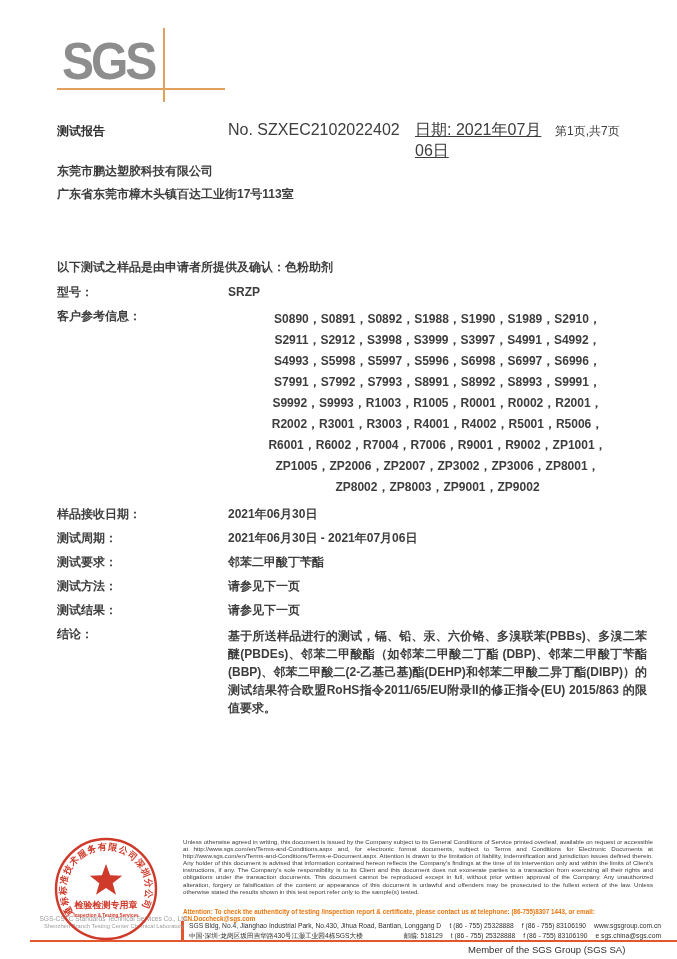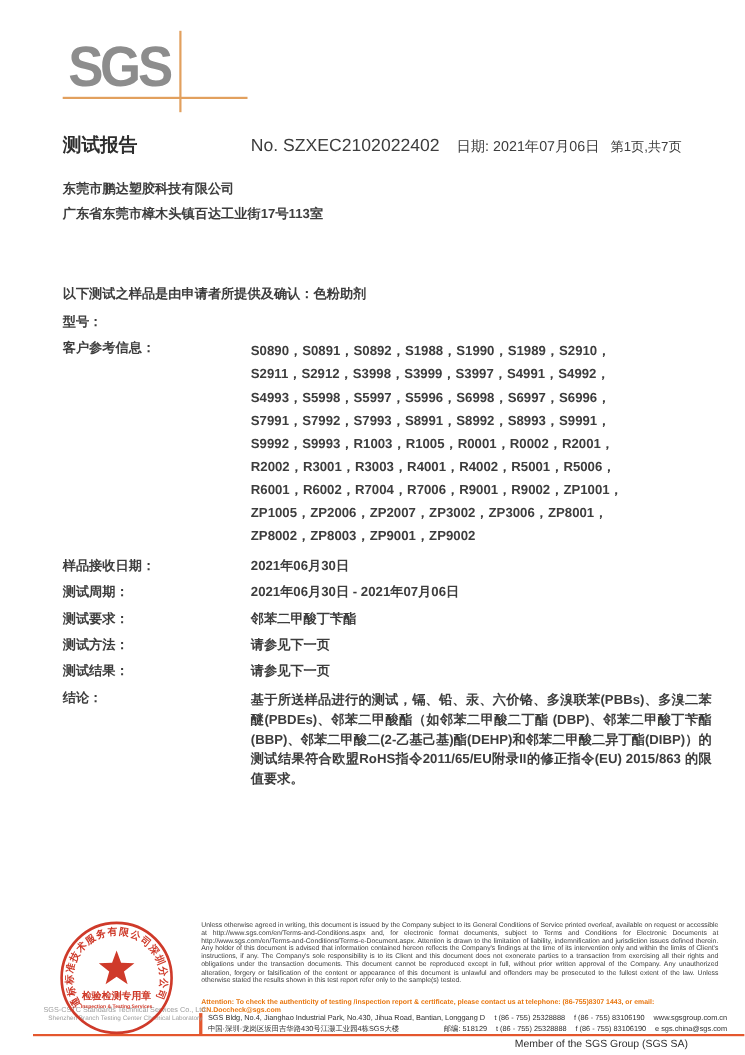--- a/index.html
+++ b/index.html
@@ -9,33 +9,33 @@
     font-family:"Liberation Sans","DejaVu Sans",sans-serif; color:#3d3d3d; overflow:hidden;
   }
   
   .logo-text { position:absolute; left:62px; top:34px; font-size:48px; font-weight:bold;
     color:#8d8d8d; letter-spacing:-3px; transform:scaleY(1.08); }
   .cross-v { position:absolute; left:163px; top:28px; width:2px; height:74px; background:#e3a express;#e3a express }
   .cross-v, .cross-h { background:#e2a05e; }
   .cross-v { position:absolute; left:163px; top:28px; width:2px; height:74px; }
   .cross-h { position:absolute; left:57px; top:88px; width:168px; height:2px; }
   .title-row { position:absolute; left:57px; top:120px; width:586px; display:flex; align-items:baseline; }
-  .doc-title { font-size:17px; font-weight:bold; color:#2e2e2e; width:171px; flex:none; }
+  .doc-title { font-size:12px; font-weight:bold; color:#2e2e2e; width:171px; flex:none; }
   .report-no { font-size:16px; width:187px; flex:none; }
-  .report-date { font-size:13px; width:140px; flex:none; }
+  .report-date { font-size:16px; width:140px; flex:none;text-decoration:underline; }
   .report-page { font-size:12px; flex:none; }
 
   
   .content { position:absolute; left:57px; top:160px; width:590px; font-size:12px;font-weight:bold; }
   .applicant-line { line-height:23px; }
   .sample-note { margin:50px 0 6px 0; line-height:23px; }
   .row { display:flex; margin-bottom:9px; }
   .row .lbl { width:171px; flex:none; line-height:15px; }
   .row .val { flex:1; line-height:15px; }
-  .ref-line { line-height:21px; }
+  .ref-line { line-height:21px;text-align:center; }
   .conclusion .val { line-height:18px; text-align:justify; }
 
   
   .legal { position:absolute; left:183px; top:838px; width:470px; font-size:6.2px;
     line-height:7.1px; text-align:justify; color:#3b3b3b; }
   .attention { position:absolute; left:183px; top:908px; width:470px; font-size:6.3px;
     line-height:7.2px; font-weight:bold; color:#e8760f; }
   .addr-block { position:absolute; left:181px; top:921px; width:480px;
     border-left:3px solid #e4572e; padding-left:5px; }
   .addr-line { display:flex; gap:8px; font-size:6.7px; line-height:9.6px; color:#2f2f2f; white-space:nowrap; }
@@ -68,20 +68,21 @@
 
   <div class="content">
     <div class="applicant-line">东莞市鹏达塑胶科技有限公司</div>
     <div class="applicant-line">广东省东莞市樟木头镇百达工业街17号113室</div>
 
     <div class="sample-note">以下测试之样品是由申请者所提供及确认：色粉助剂</div>
 
 
     <div class="row">
       <div class="lbl">型号：</div>
+      <div class="val">SRZP</div>
     </div>
 
     <div class="row">
       <div class="lbl">客户参考信息：</div>
       <div class="val">
         <div class="ref-line">S0890，S0891，S0892，S1988，S1990，S1989，S2910，</div>
         <div class="ref-line">S2911，S2912，S3998，S3999，S3997，S4991，S4992，</div>
         <div class="ref-line">S4993，S5998，S5997，S5996，S6998，S6997，S6996，</div>
         <div class="ref-line">S7991，S7992，S7993，S8991，S8992，S8993，S9991，</div>
         <div class="ref-line">S9992，S9993，R1003，R1005，R0001，R0002，R2001，</div>

